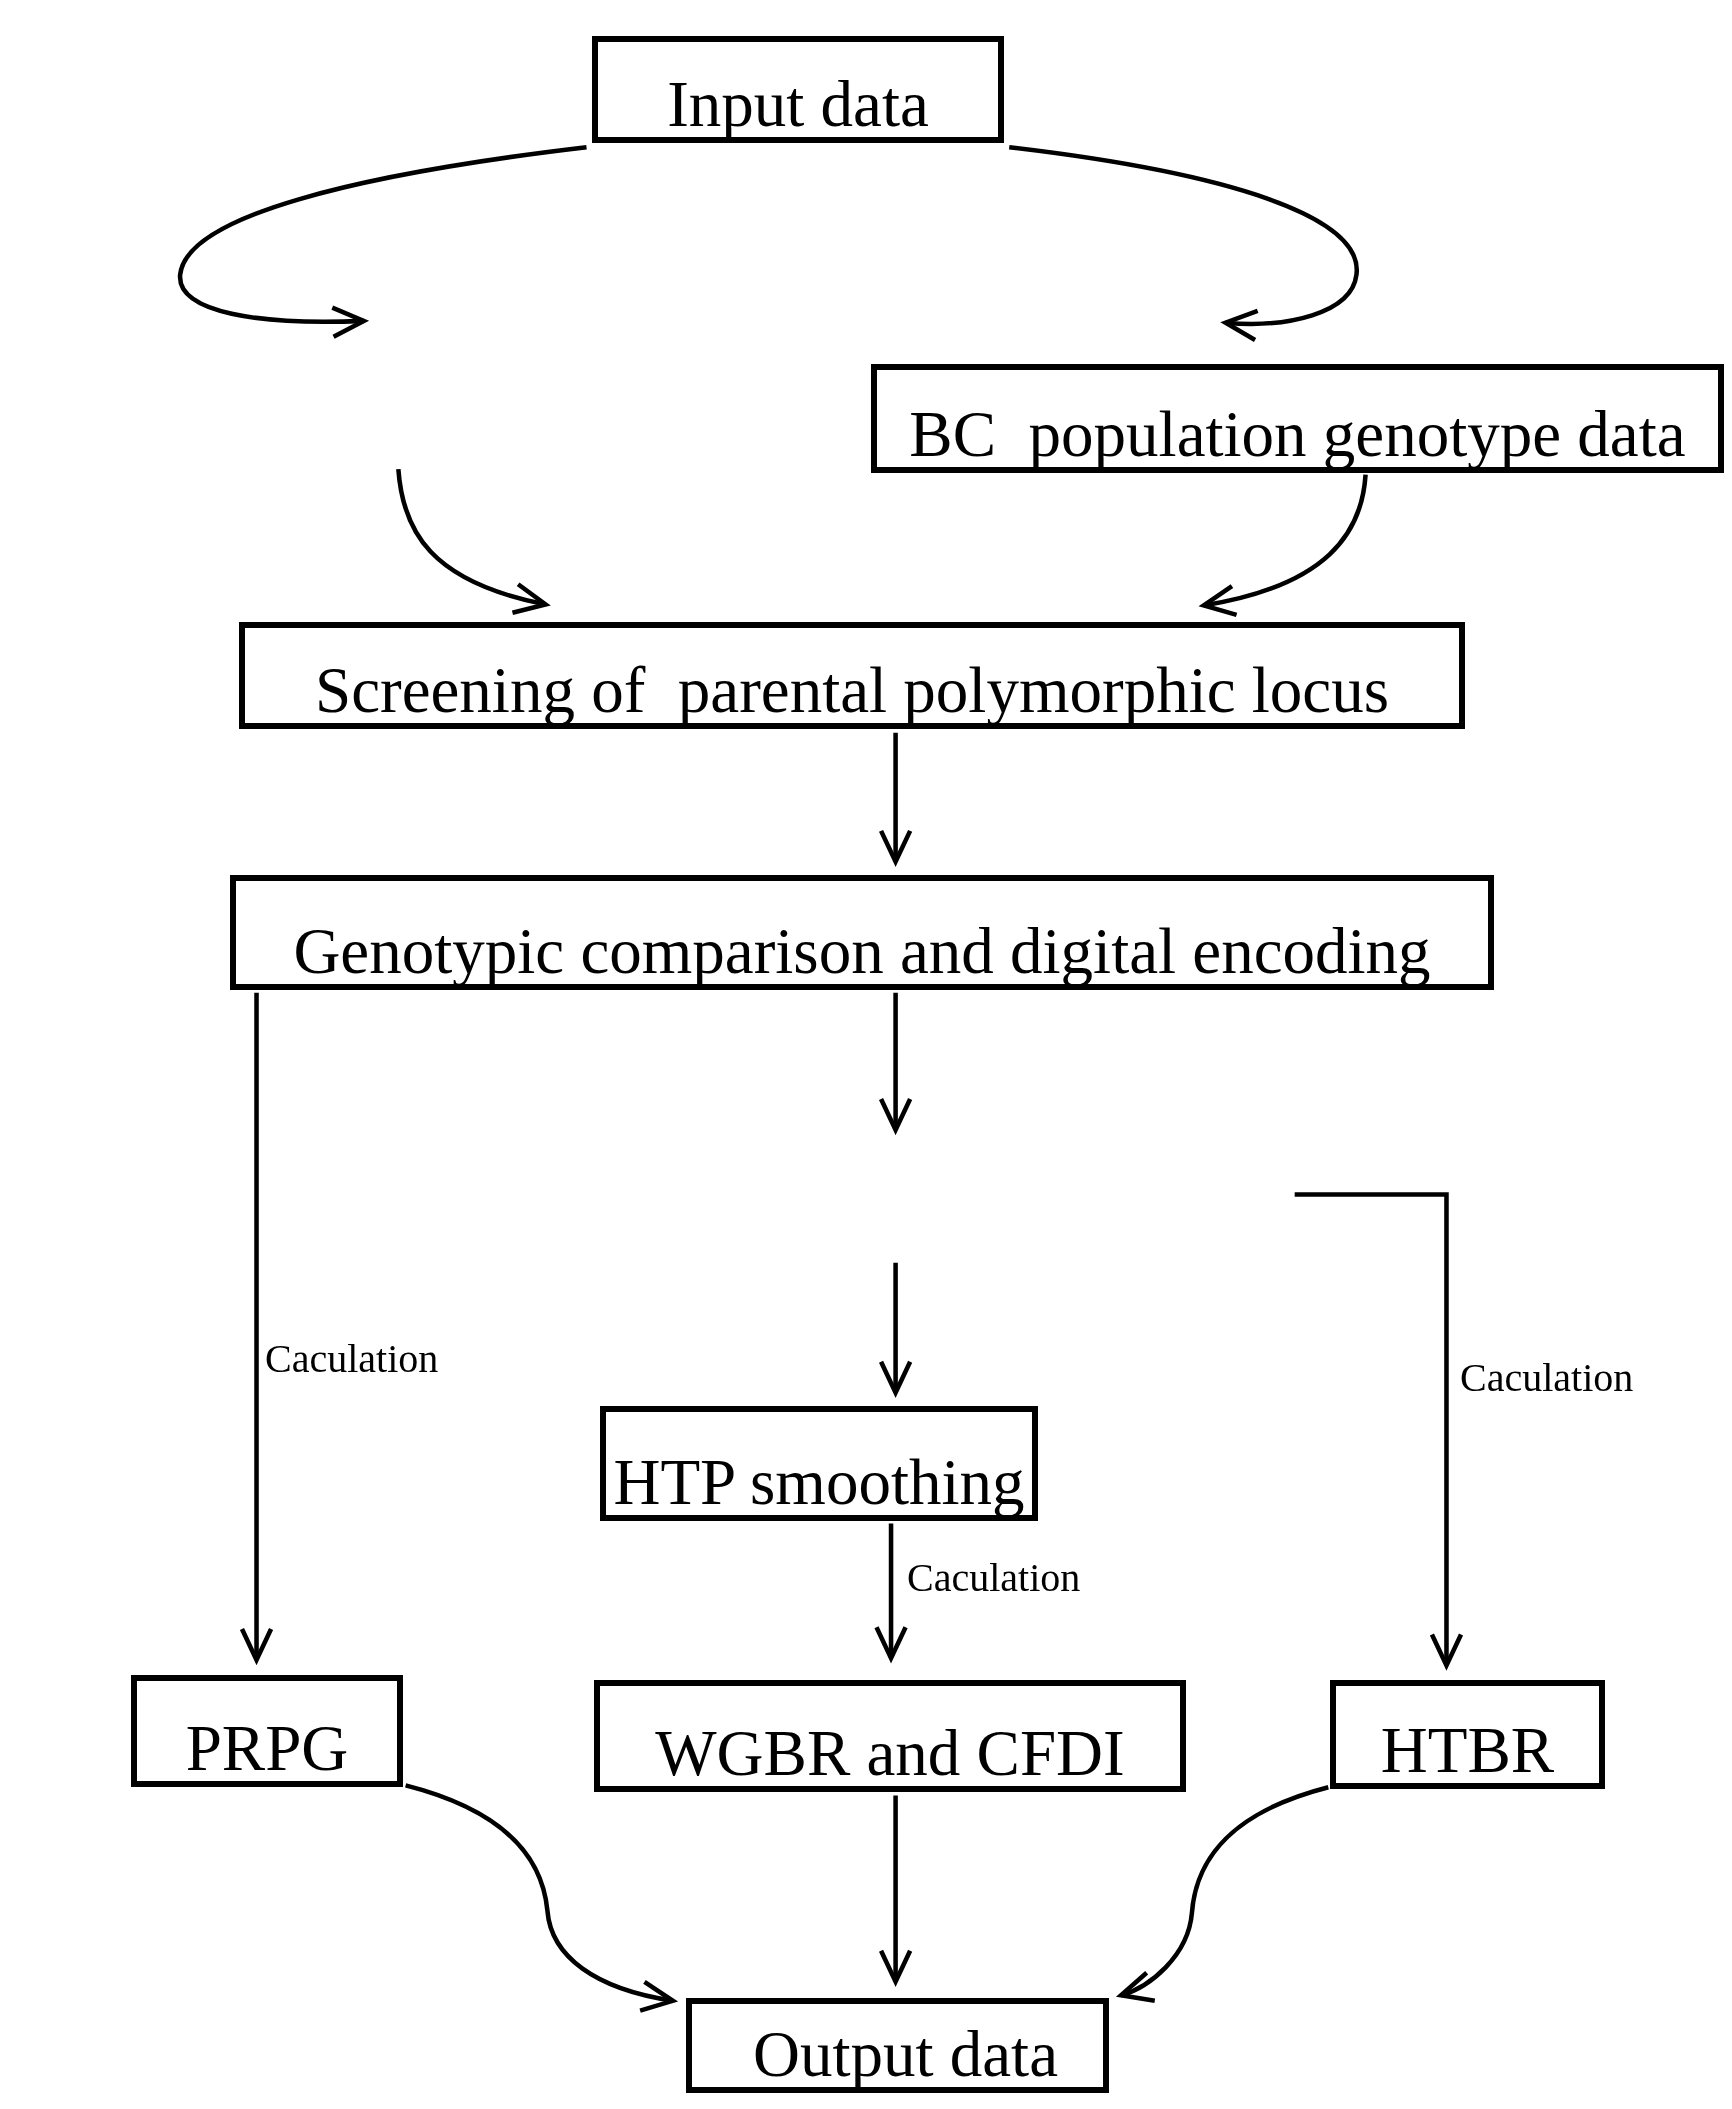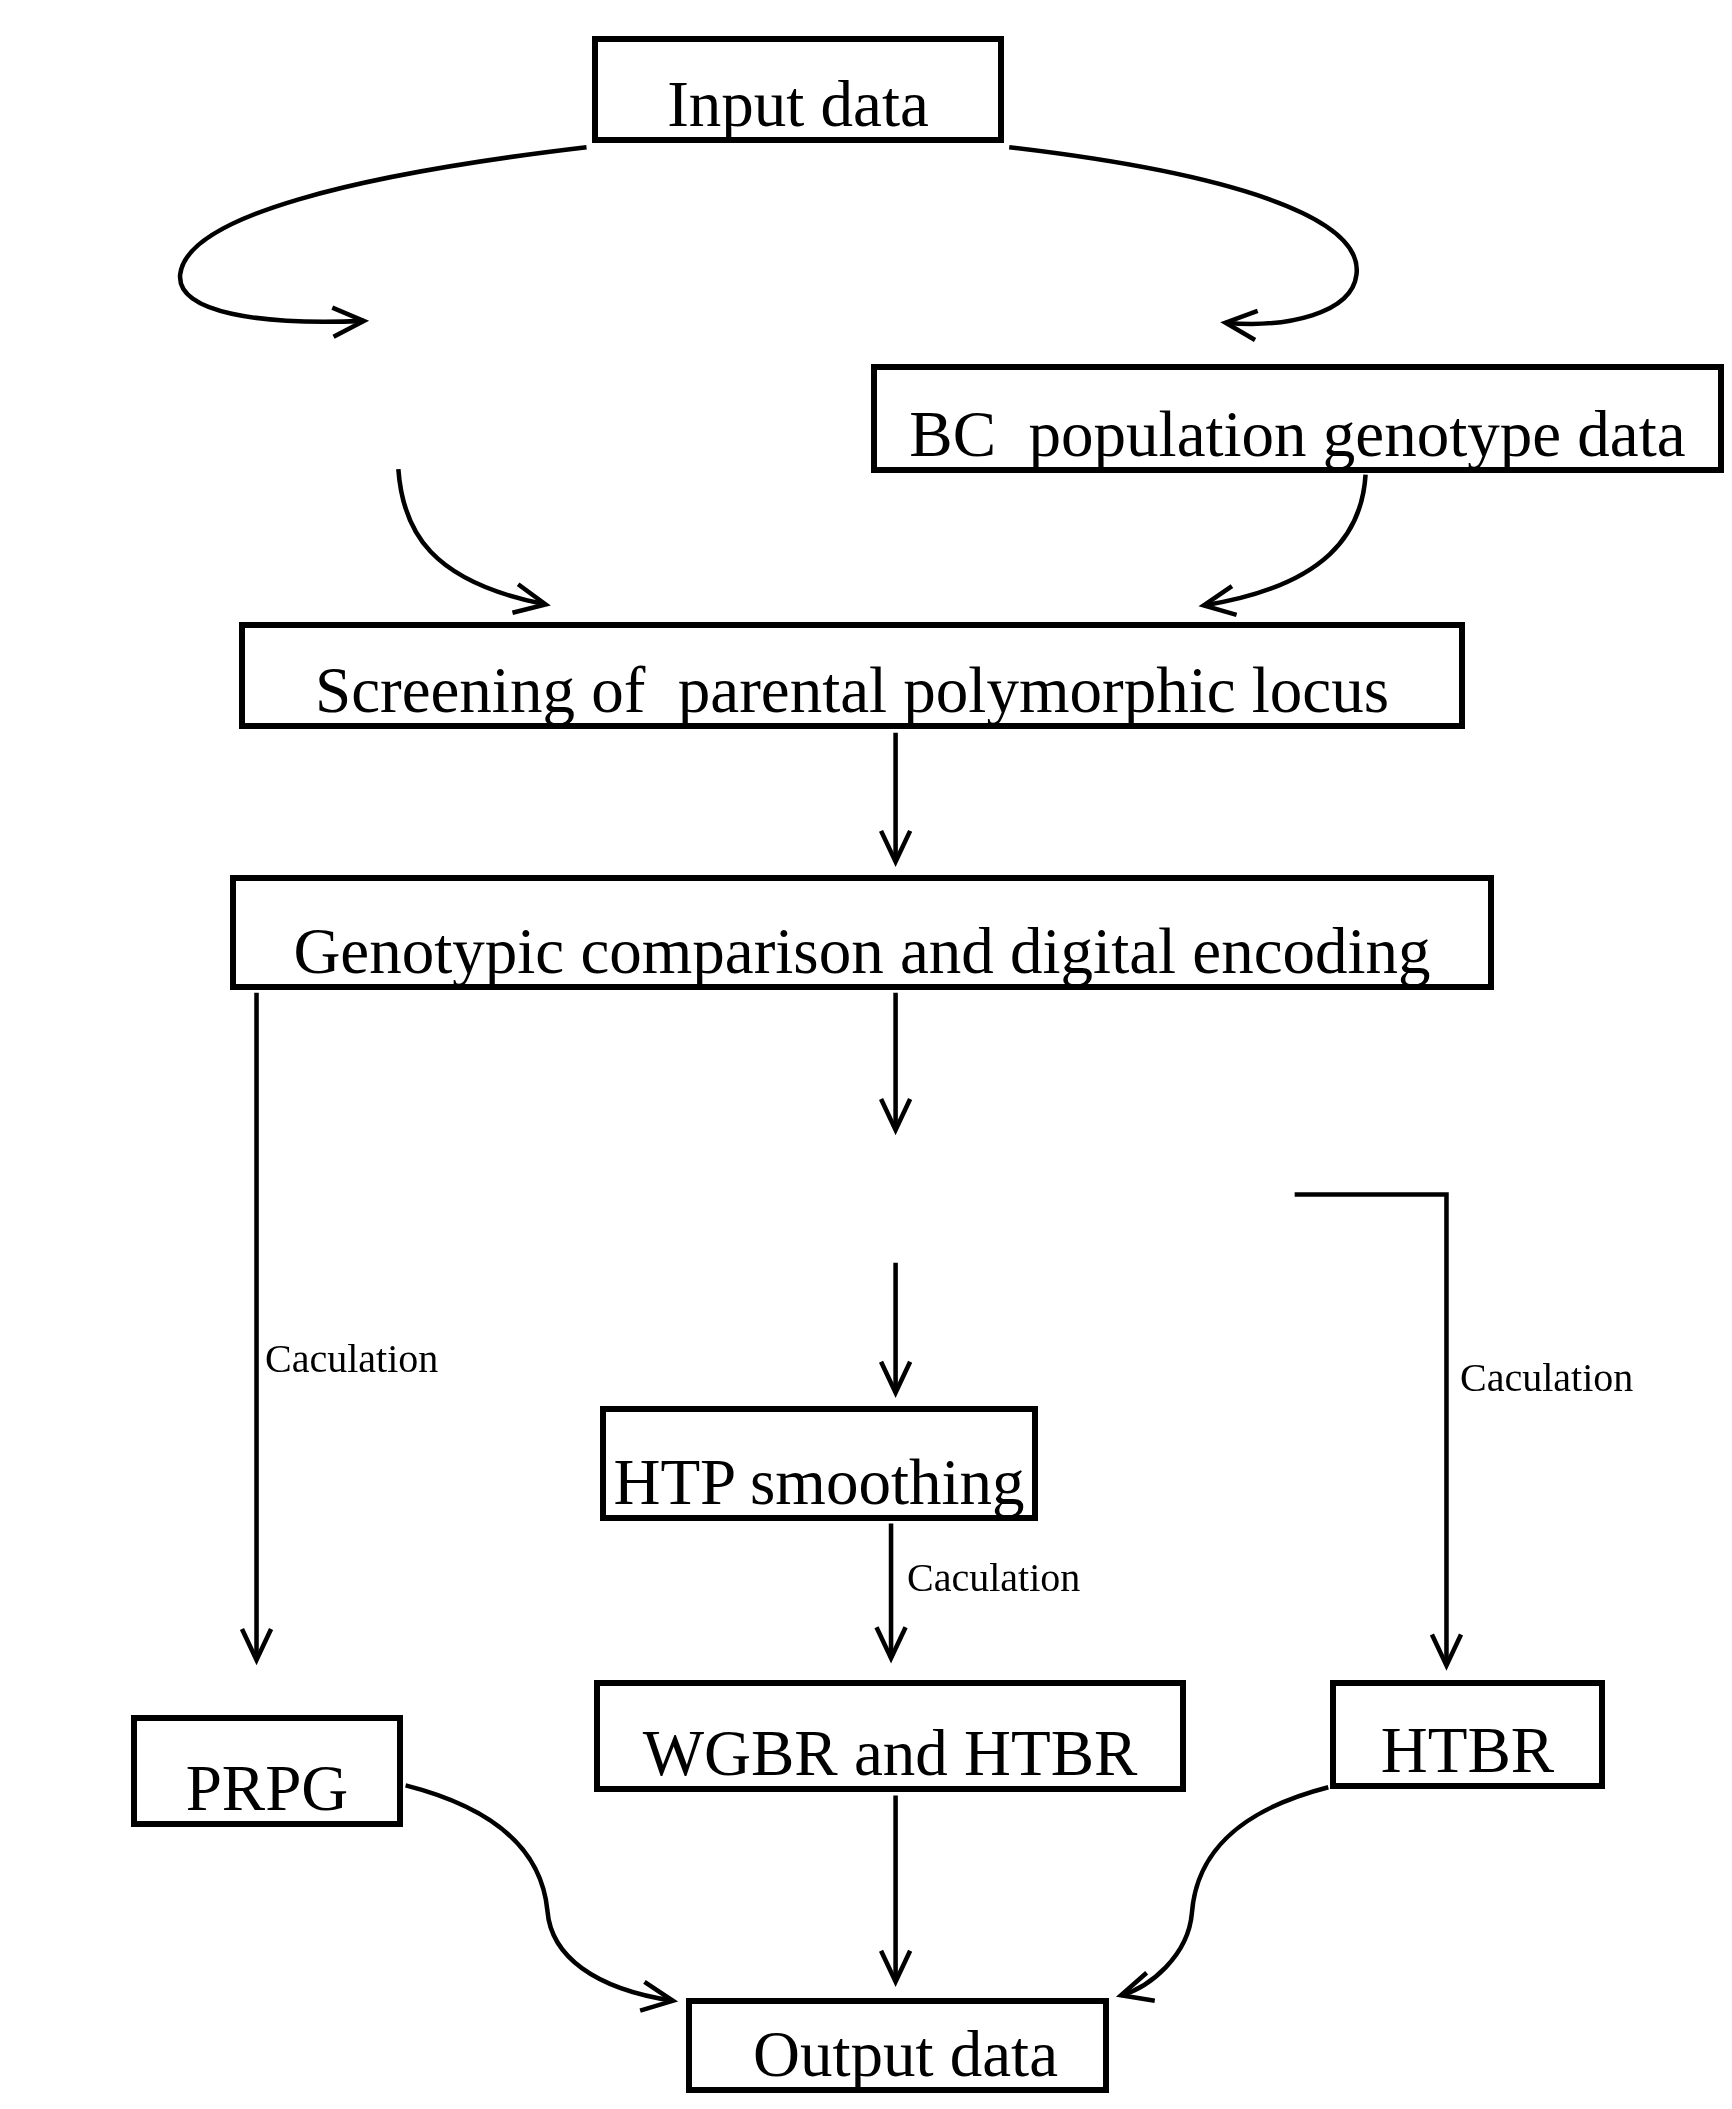--- a/index.html
+++ b/index.html
@@ -102,26 +102,26 @@
 
   <div class="node" style="left:230px; top:875px; width:1264px; height:115px;">
     <span class="lbl">Genotypic comparison and digital encoding</span>
   </div>
 
 
   <div class="node" style="left:600px; top:1406px; width:438px; height:115px;">
     <span class="lbl">HTP smoothing</span>
   </div>
 
-  <div class="node" style="left:131px; top:1675px; width:272px; height:112px;margin-top:40px;">
+  <div class="node" style="left:131px; top:1675px; width:272px; height:112px;">
     <span class="lbl">PRPG</span>
   </div>
 
   <div class="node" style="left:594px; top:1680px; width:592px; height:112px;">
-    <span class="lbl">WGBR and HTBR</span>
+    <span class="lbl">WGBR and CFDI</span>
   </div>
 
   <div class="node" style="left:1330px; top:1680px; width:275px; height:109px;">
     <span class="lbl">HTBR</span>
   </div>
 
   <div class="node" style="left:686px; top:1998px; width:423px; height:95px;padding-left:16px;">
     <span class="lbl">Output data</span>
   </div>
 

